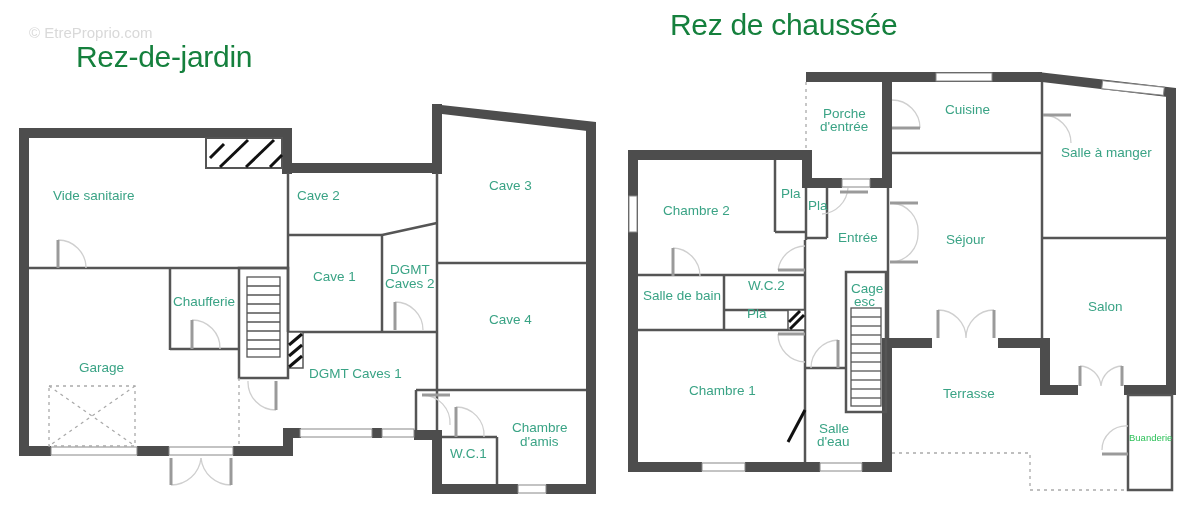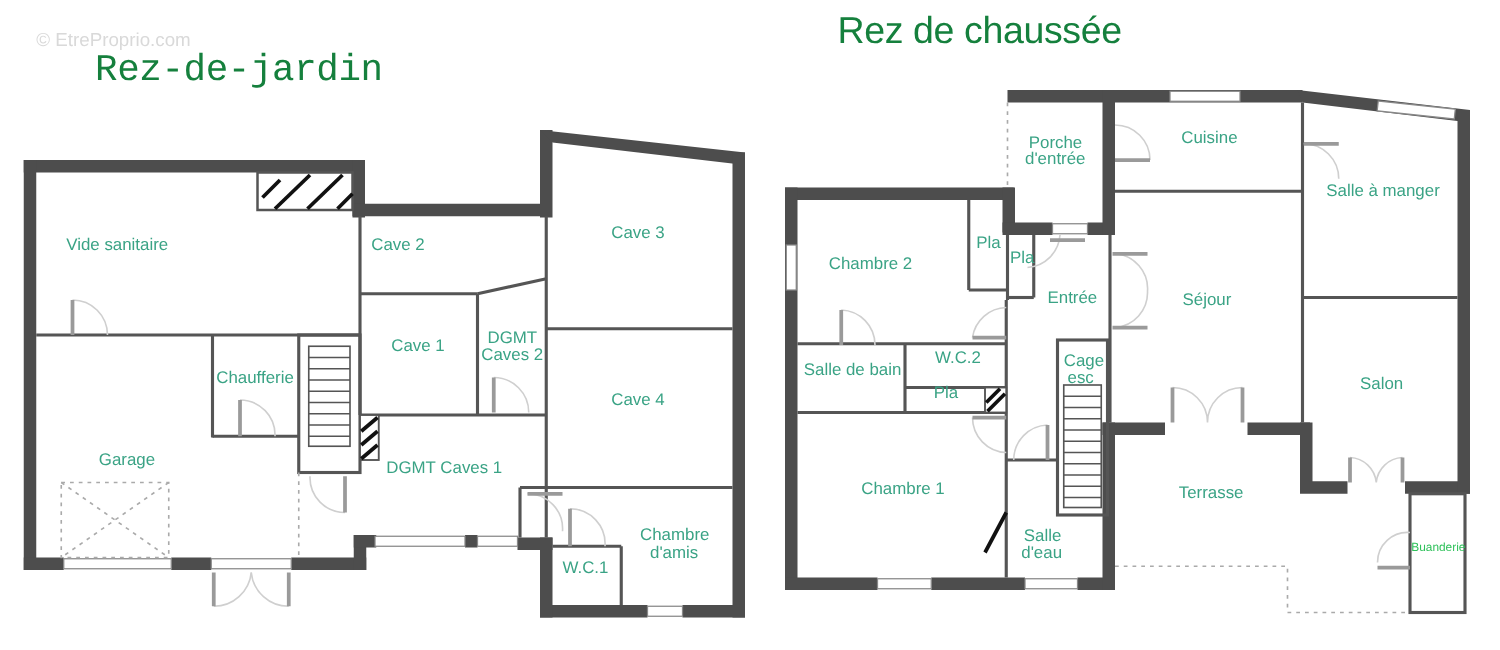--- a/index.html
+++ b/index.html
@@ -14,21 +14,21 @@
   .door{stroke:#cfcfcf;stroke-width:1.3;fill:none;}
   .leaf{stroke:#9a9a9a;stroke-width:3;}
   .dash{stroke:#aaa;stroke-width:1.3;stroke-dasharray:3 4;fill:none;}
   .hatch{stroke:#111;stroke-width:3;}
   .win{fill:#fff;stroke:#888;stroke-width:1;}
 </style>
 </head>
 <body>
 
 <div class="watermark">© EtreProprio.com</div>
-<div class="title" style="left:76px;top:40px;font-family:Liberation Mono, monospace;">Rez-de-jardin</div>
+<div class="title" style="left:76px;top:40px;">Rez-de-jardin</div>
 <div class="title" style="left:670px;top:8px;">Rez de chaussée</div>
 
 <svg width="1200" height="520" viewBox="0 0 1200 520">
 
   <g>
 
     <rect class="wall" x="19" y="128" width="272" height="10"></rect>
     <rect class="wall" x="19" y="128" width="10" height="328"></rect>
     <rect class="wall" x="19" y="446" width="32" height="10"></rect>
     <rect class="wall" x="137" y="446" width="32" height="10"></rect>

